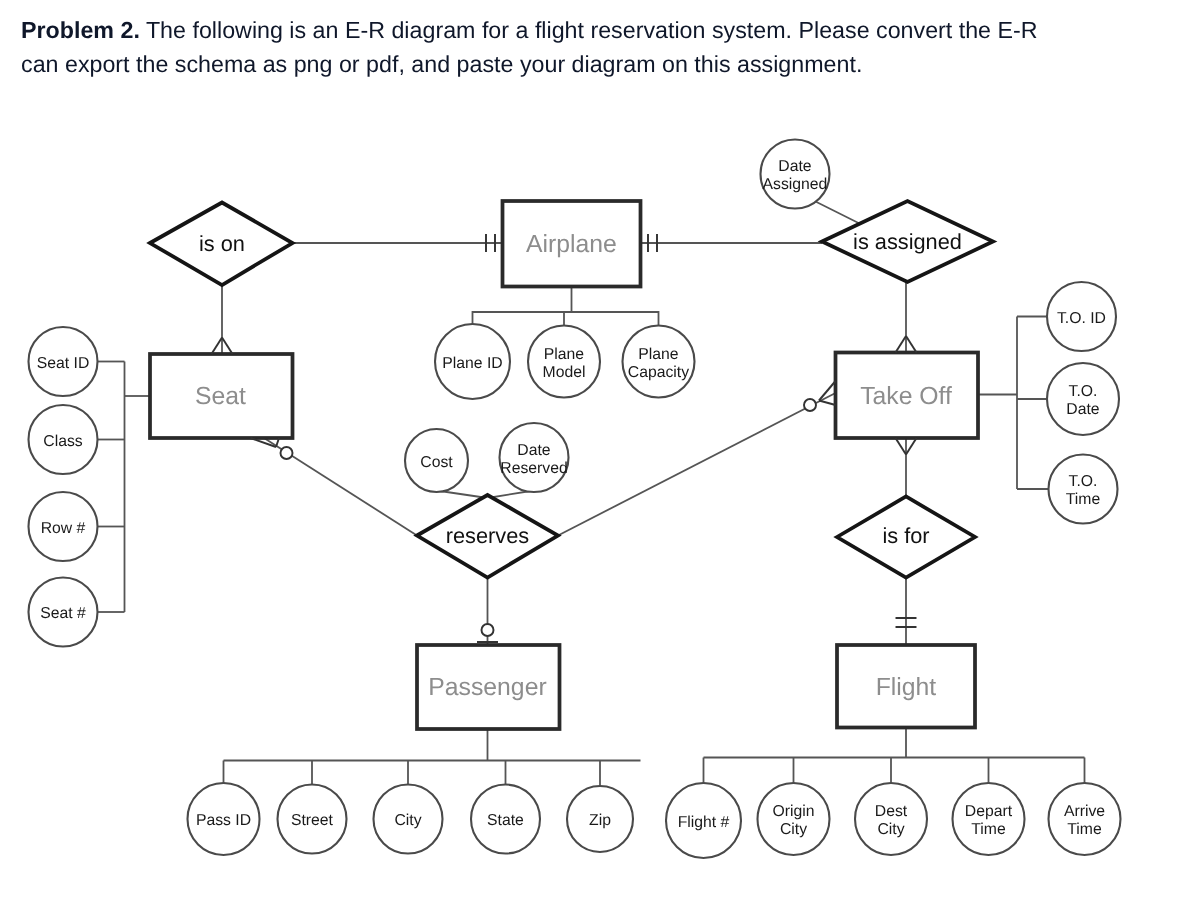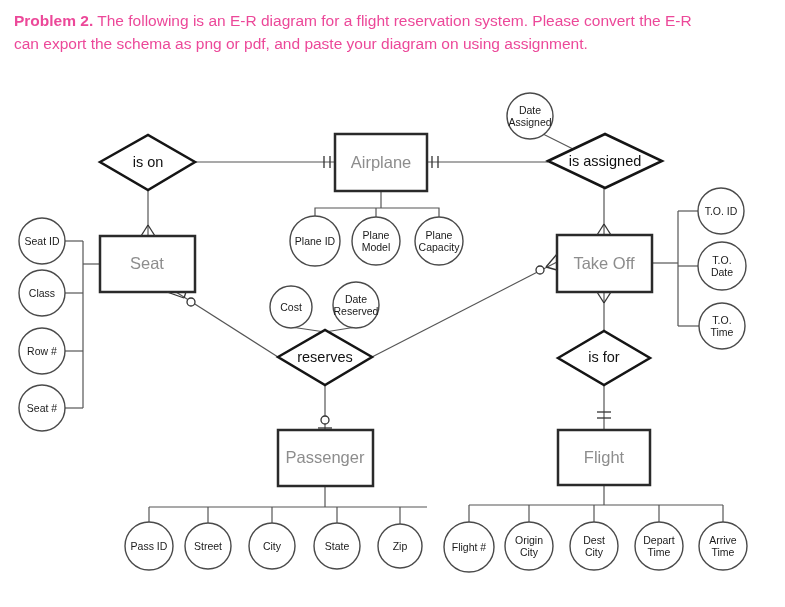--- a/index.html
+++ b/index.html
@@ -1,39 +1,39 @@
 <!DOCTYPE html>
 <html><head>
 <meta charset="utf-8">
 <style>
   html,body{margin:0;padding:0;background:#ffffff;}
   .page{position:relative;width:785px;height:607px;background:#fff;overflow:hidden;
         font-family:"Liberation Sans",sans-serif;}
   .problem-text{position:absolute;left:14px;top:10px;width:750px;
-        font-size:15.5px;line-height:22.5px;color:#ec4899;}
+        font-size:15.5px;line-height:22.5px;color:#0f172a;}
   .problem-text b{font-weight:bold;}
   svg text{font-family:"Liberation Sans",sans-serif;}
   .entity-label{font-size:16.5px;fill:#8d8d8d;}
   .rel-label{font-size:14.5px;fill:#111;}
   .attr-label{font-size:10.5px;fill:#1a1a1a;}
   .conn{stroke:#555;stroke-width:1.2;fill:none;}
   .mark{stroke:#333;stroke-width:1.3;fill:none;}
   .mark-circle{stroke:#333;stroke-width:1.3;fill:#fff;}
   .entity{fill:#fff;stroke:#2a2a2a;stroke-width:2.5;}
   .diamond{fill:#fff;stroke:#151515;stroke-width:2.5;}
   .attr{fill:#fff;stroke:#4a4a4a;stroke-width:1.4;}
 </style>
 </head>
 <body>
 
 <div class="page">
 
   <div class="problem-text">
     <div><b>Problem 2.</b><span> The following is an E-R diagram for a flight reservation system. Please convert the E-R</span></div>
-    <div>can export the schema as png or pdf, and paste your diagram on using assignment.</div>
+    <div>can export the schema as png or pdf, and paste your diagram on this assignment.</div>
   </div>
 
   <svg width="785" height="607" viewBox="0 0 785 607">
 
     <g>
       <line class="conn" x1="195" y1="162" x2="335" y2="162"></line>
       <line class="conn" x1="427" y1="162" x2="548" y2="162"></line>
       <line class="conn" x1="148" y1="190" x2="148" y2="236"></line>
       <line class="conn" x1="604" y1="188" x2="604" y2="235"></line>
       <line class="conn" x1="604" y1="292" x2="604" y2="331"></line>

